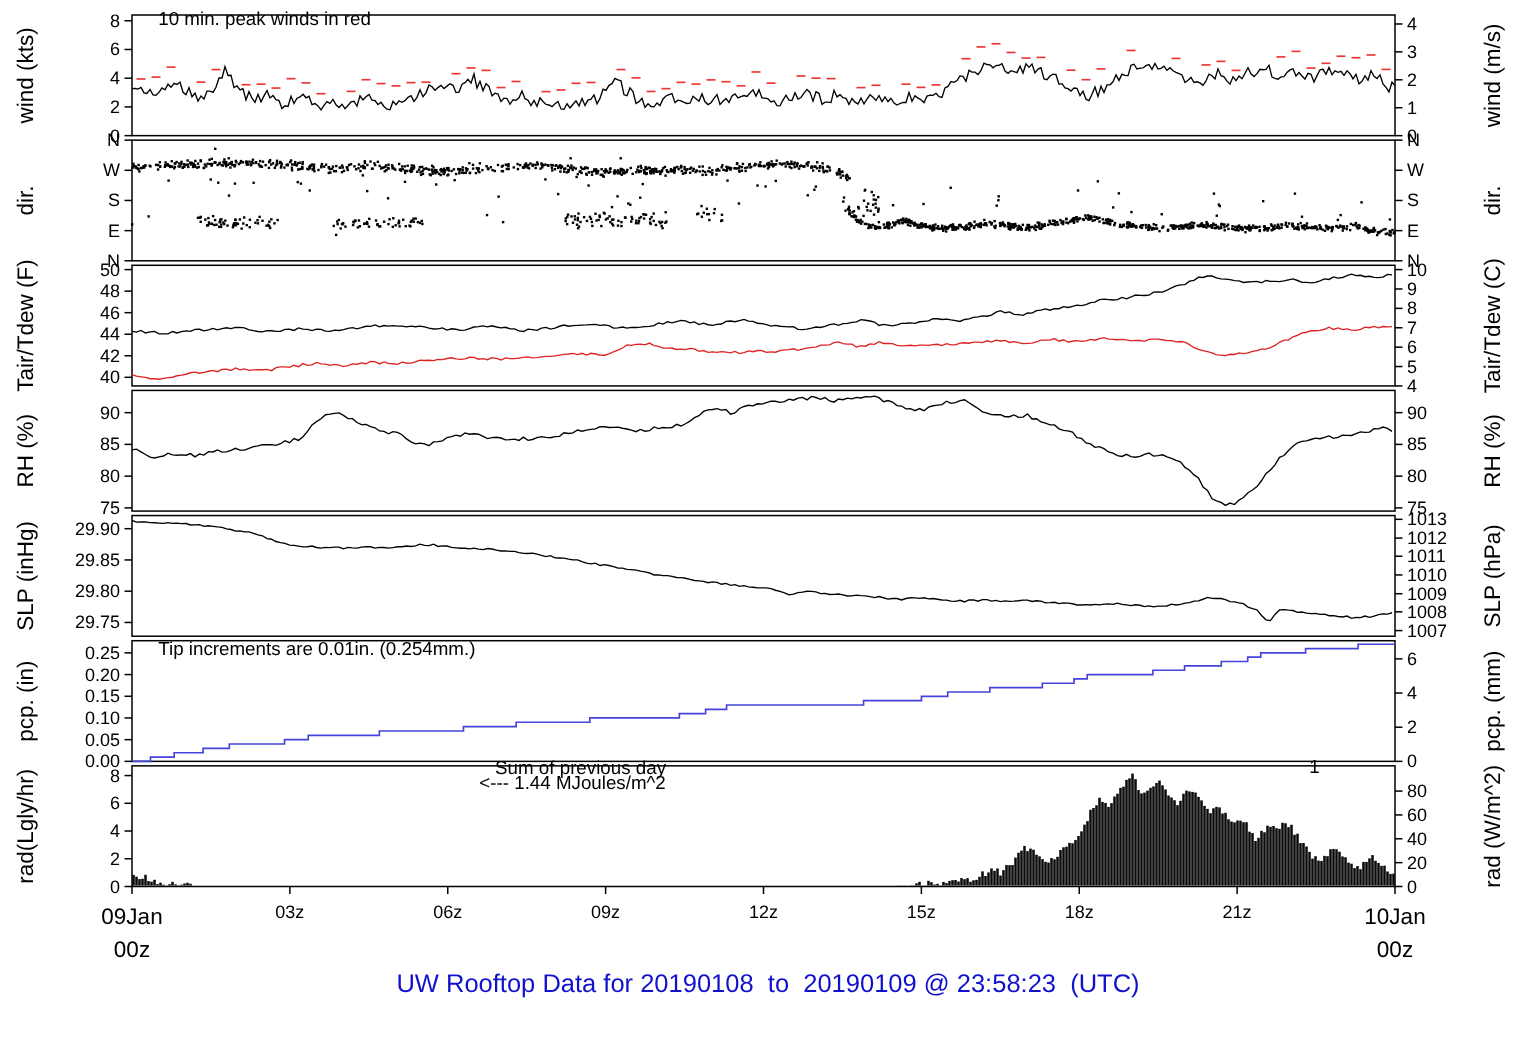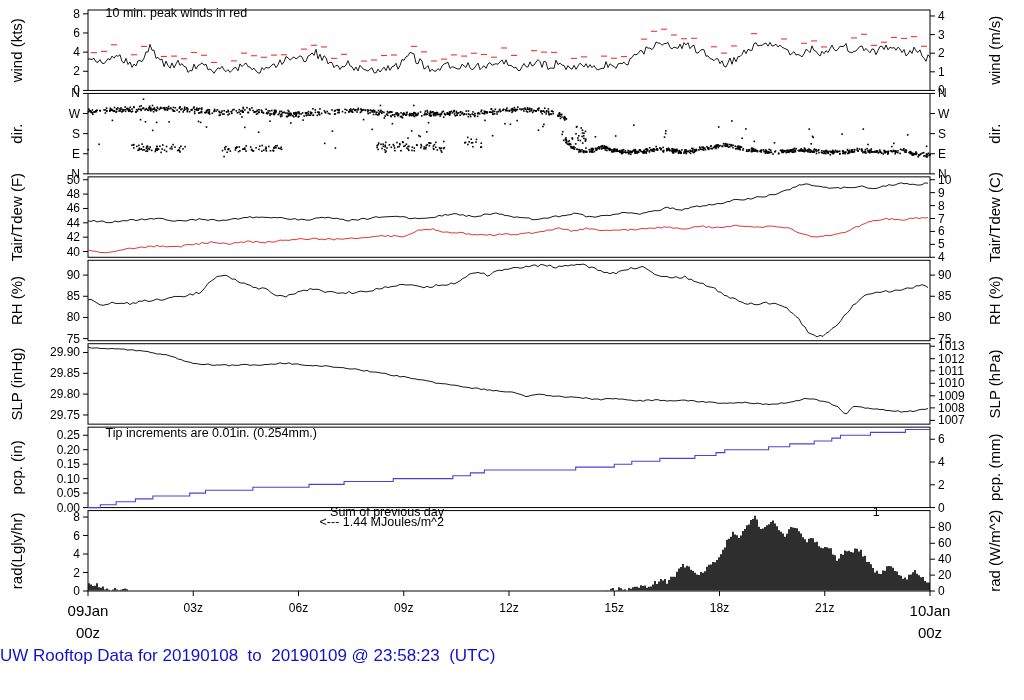--- a/index.html
+++ b/index.html
@@ -1,20 +1,20 @@
 <!DOCTYPE html>
 <html><head>
 <meta charset="utf-8">
 <style>
   html,body{margin:0;padding:0;background:#ffffff;}
   .figure{position:relative;width:1024px;height:700px;background:#fff;
           font-family:"Liberation Sans", sans-serif;overflow:hidden;}
   #chart{position:absolute;left:0;top:0;}
   svg text{font-family:"Liberation Sans", sans-serif;fill:#000;}
-  .title{position:absolute;left:0;top:646px;width:1024px;text-align:left;
+  .title{position:absolute;left:0;top:646px;width:1024px;text-align:center;
          color:#1111cc;font-size:17px;white-space:pre;}
 </style>
 </head>
 <body>
 
 <div class="figure">
   <svg id="chart" width="1024" height="700" viewBox="0 0 1024 700">
       <g>
         <rect x="88" y="10" width="842" height="80.42857142857143" fill="#ffffff" stroke="#000" stroke-width="1"></rect>
         <line x1="83" y1="90.42857142857143" x2="88" y2="90.42857142857143" stroke="#000"></line>

